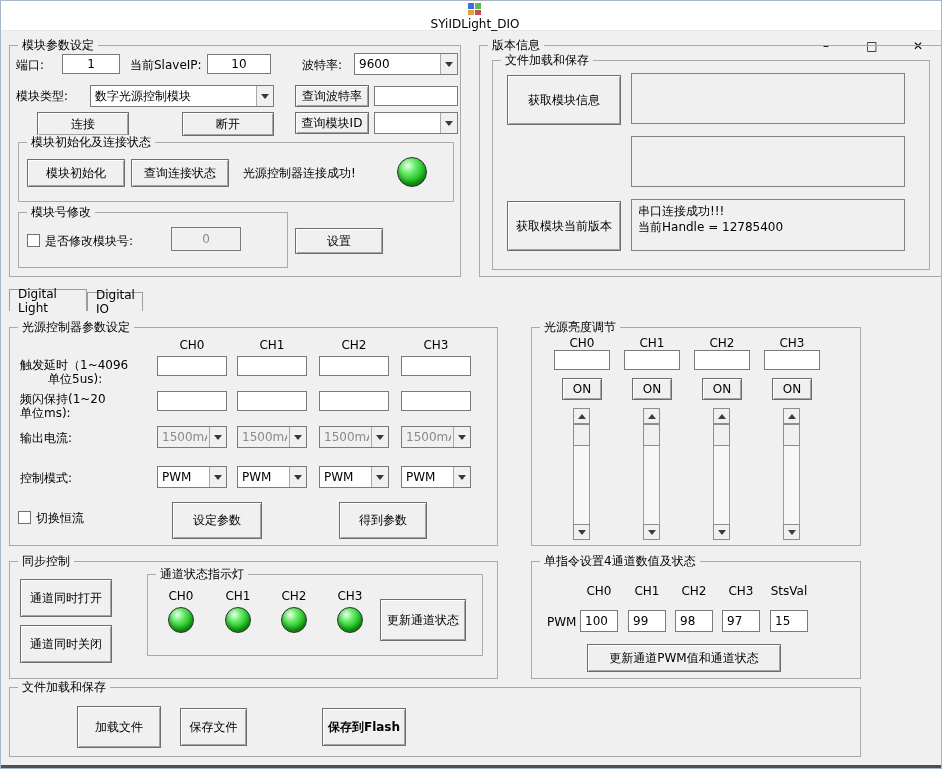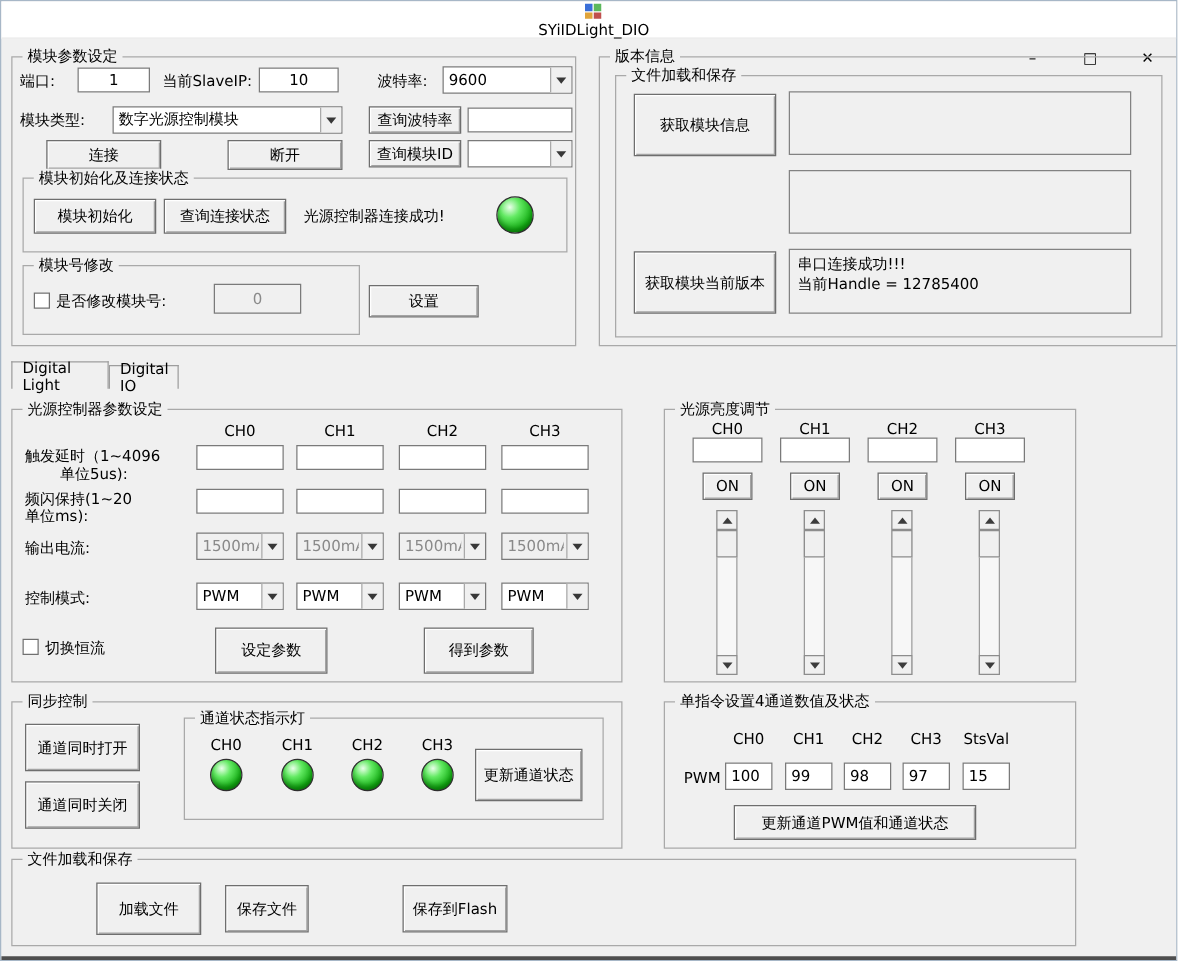--- a/index.html
+++ b/index.html
@@ -319,17 +319,17 @@
     <input class="tb" style="left: 190px; top: 48px; width: 38px; height: 22px;" value="97">
     <input class="tb" style="left: 238px; top: 48px; width: 38px; height: 22px;" value="15">
 
     <button class="btn" style="left:55px;top:82px;width:194px;height:28px;">更新通道PWM值和通道状态</button>
   </div>
 
   <div class="gb" style="left:8px;top:686px;width:852px;height:70px;">
     <span class="gb-title">文件加载和保存</span>
     <button class="btn" style="left:27px;top:18px;width:84px;height:42px;margin-left:40px;">加载文件</button>
     <button class="btn" style="left:170px;top:20px;width:67px;height:38px;">保存文件</button>
-    <button class="btn" style="left:312px;top:20px;width:84px;height:38px;">保存到Flash</button>
+    <button class="btn" style="left:312px;top:20px;width:84px;height:38px;font-weight:bold;">保存到Flash</button>
   </div>
 
   <div class="bottom-edge"></div>
 </div>
 
 </body></html>

